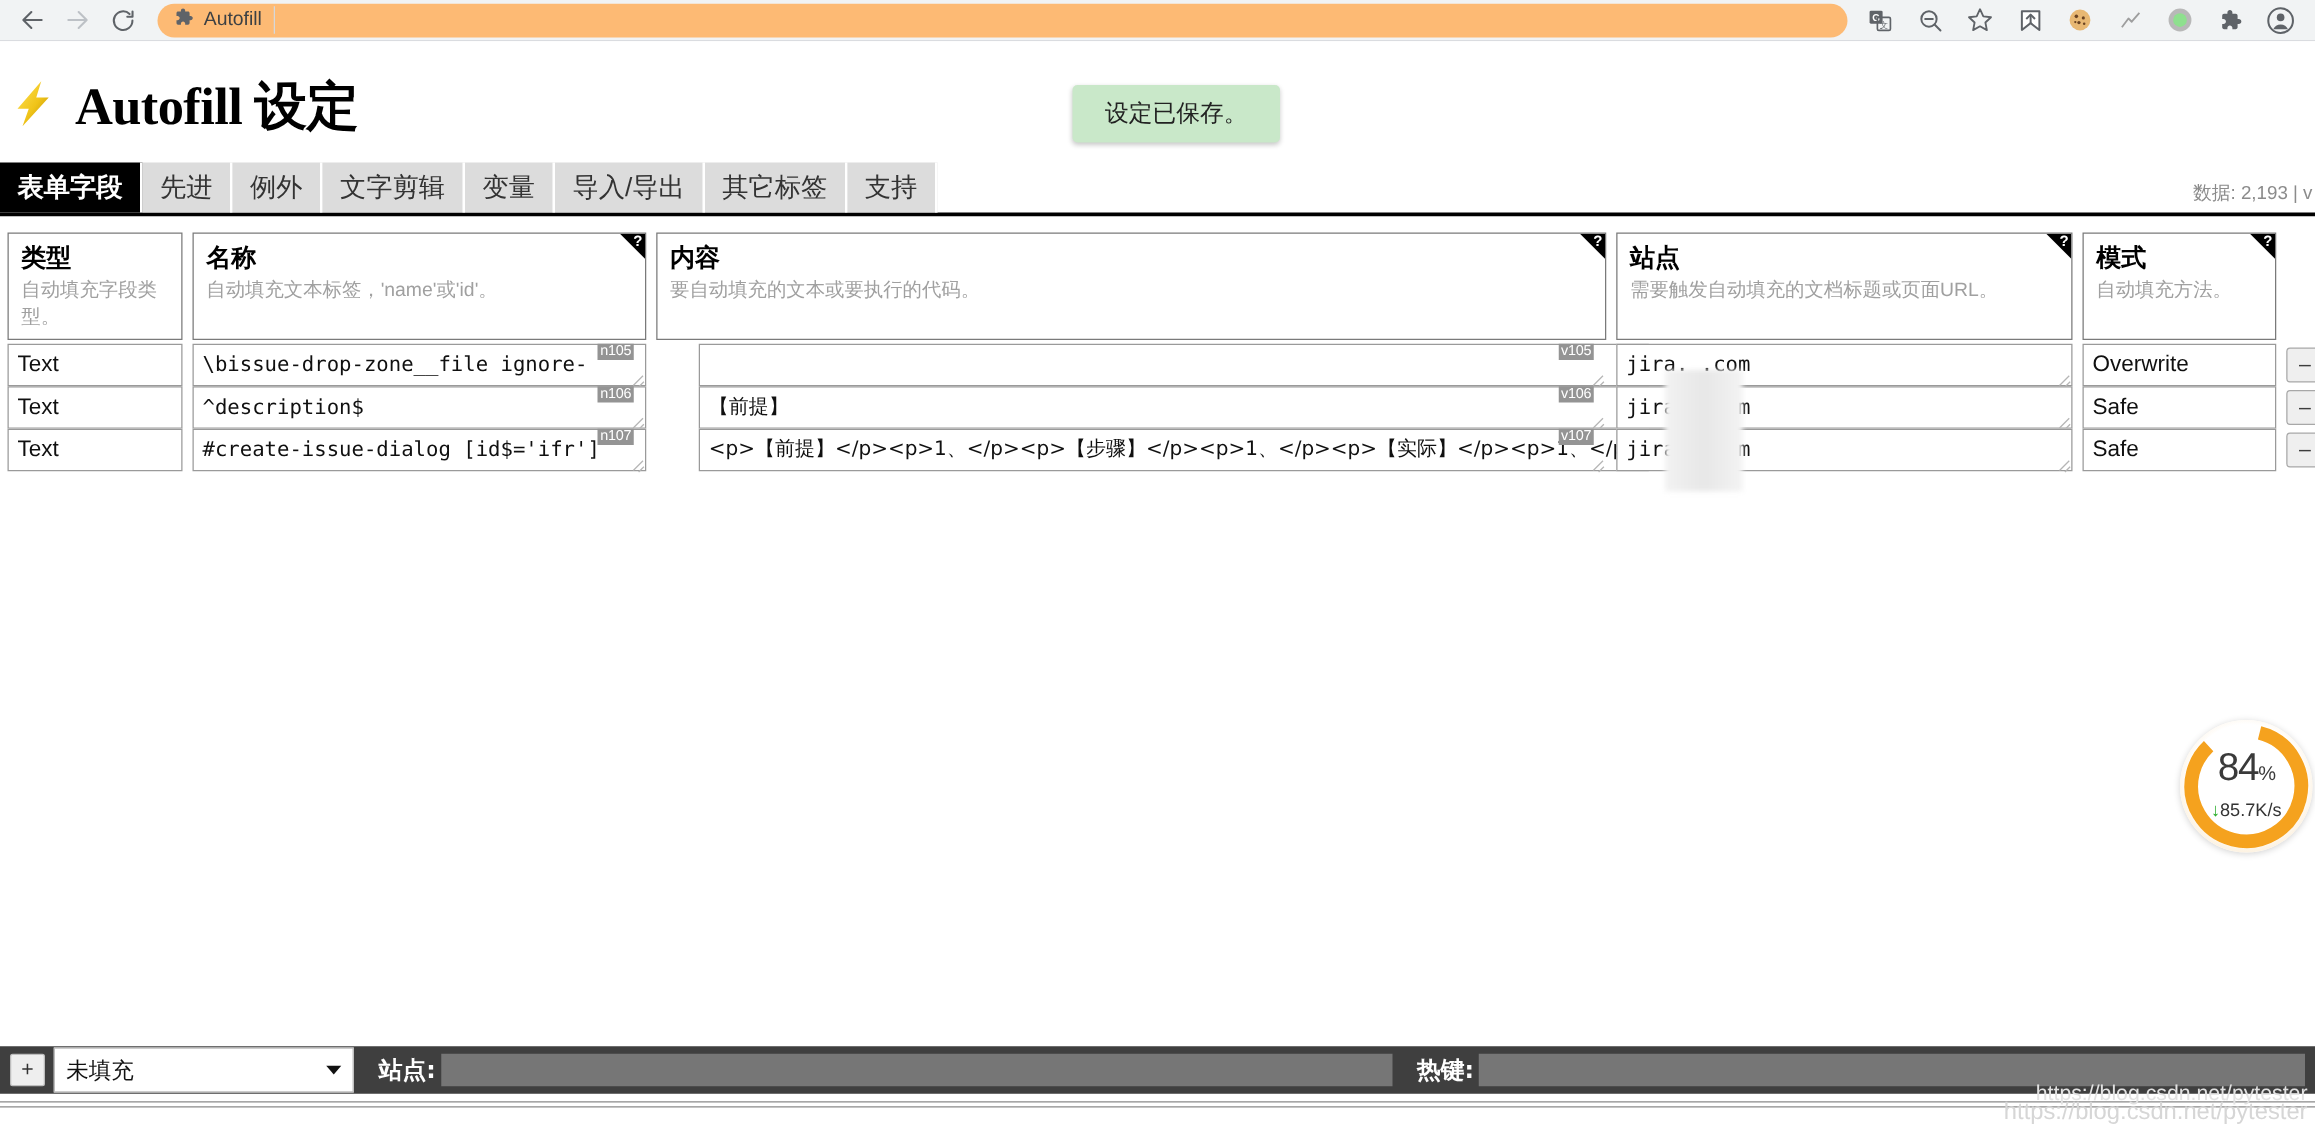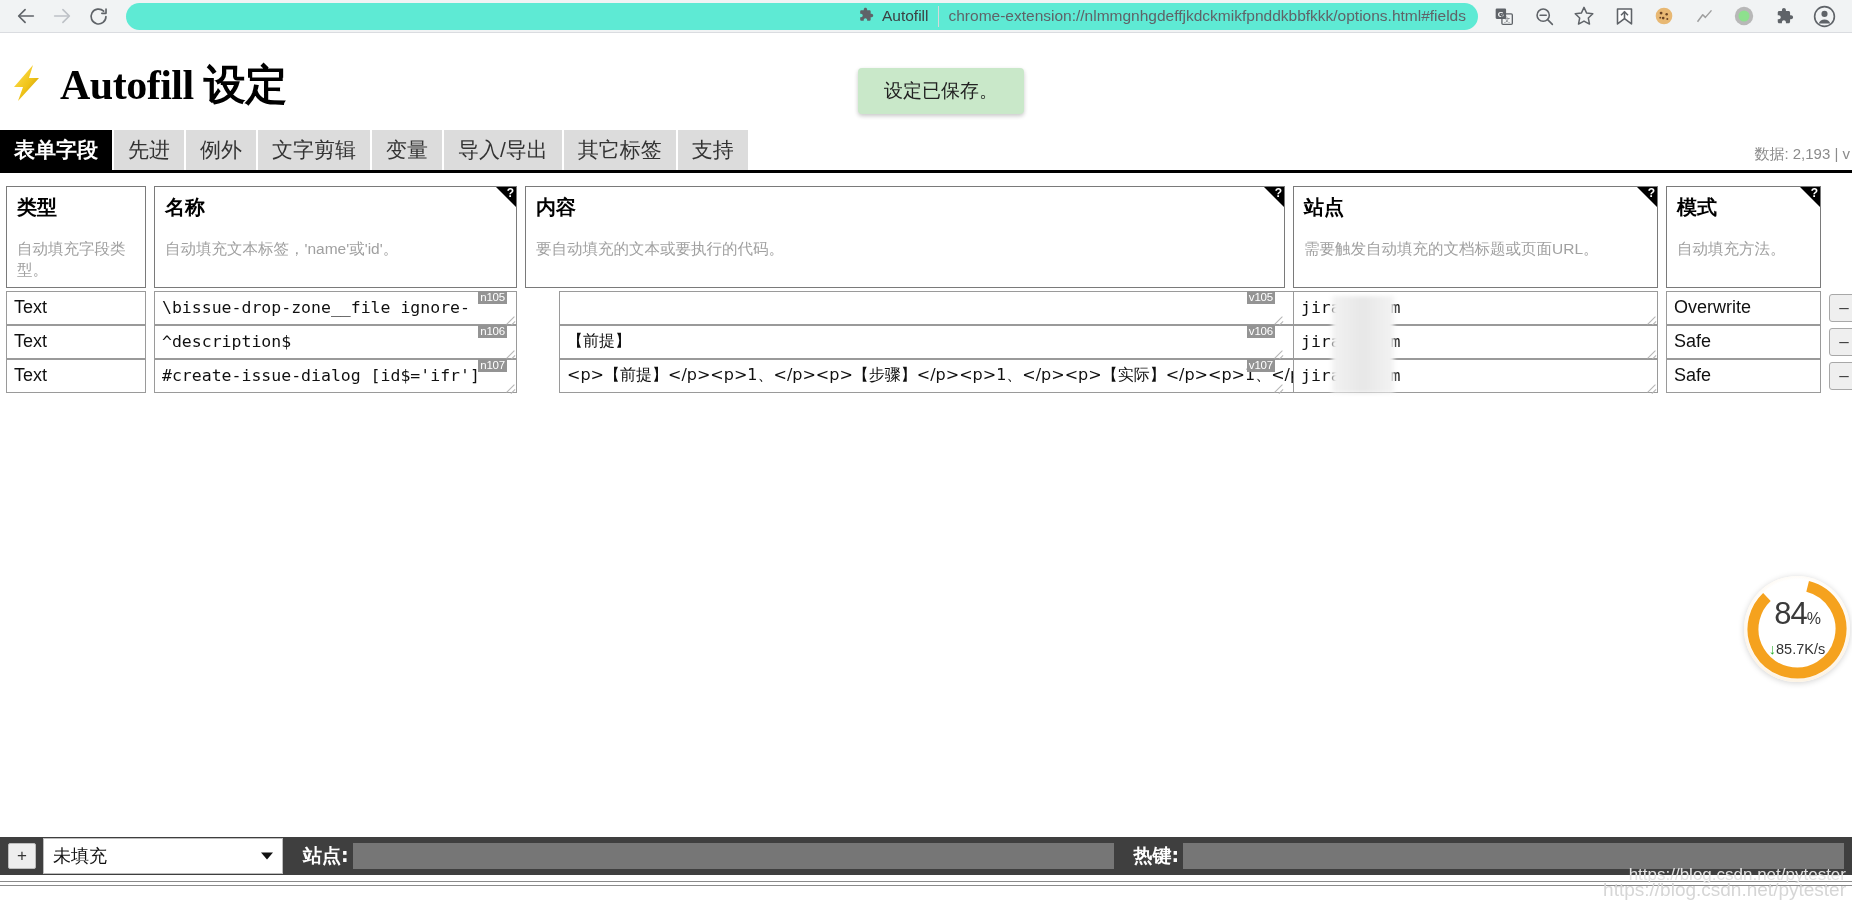--- a/index.html
+++ b/index.html
@@ -26,26 +26,25 @@
     flex: 0 0 auto;
   }
   .nav-btn.disabled { color: #bdc1c6; }
   .nav-btn svg { display: block; }
   #nav-back { margin-left: 8px; }
 
   #omnibox {
     flex: 1 1 auto;
     height: 27px;
     margin: 0 6px 0 10px;
-    background: #5eead4;
+    background: #fdba74;
     border-radius: 14px;
     display: flex; align-items: center;
     padding: 0 12px;
     min-width: 0;
-    justify-content: flex-end;
   }
   #ext-chip {
     display: flex; align-items: center;
     flex: 0 0 auto;
     padding-right: 9px;
     border-right: 1px solid #d6d8da;
     margin-right: 10px;
   }
   #ext-chip .puzzle { margin-right: 8px; display:block; }
   #ext-name {
@@ -138,21 +137,21 @@
     position: relative;
     border: 1px solid #7a7a7a;
     background: #fff;
     padding: 8px 10px 6px 10px;
     min-height: 78px;
     overflow: hidden;
   }
   .th-title {
     font-size: 20px; font-weight: bold; color: #000;
     line-height: 1.25;
-    margin-bottom: 19px;
+    margin-bottom: 3px;
   }
   .th-desc {
     font-size: 15.5px; color: #a0a0a0;
     line-height: 1.35;
   }
   .th .corner {
     position: absolute; top: 0; right: 0;
     width: 0; height: 0;
     border-top: 20px solid #000;
     border-left: 20px solid transparent;
@@ -379,21 +378,20 @@
 
   <div id="omnibox">
     <div id="ext-chip">
       <span class="puzzle">
         <svg width="17" height="17" viewBox="0 0 24 24" fill="#5f6368">
             <path d="M20.5 11h-1.2V7.8c0-1-.8-1.8-1.8-1.8h-3.2V4.8c0-1.3-1.1-2.3-2.4-2.3S9.5 3.5 9.5 4.8V6H6.3c-1 0-1.8.8-1.8 1.8V11h1.2c1.3 0 2.4 1.1 2.4 2.4S7 15.8 5.7 15.8H4.5V19c0 1 .8 1.8 1.8 1.8h3.2v-1.2c0-1.3 1.1-2.4 2.4-2.4s2.4 1.1 2.4 2.4v1.2h3.2c1 0 1.8-.8 1.8-1.8v-3.2h1.2c1.3 0 2.4-1.1 2.4-2.4S21.8 11 20.5 11z"></path>
           </svg>
       </span>
       <span id="ext-name">Autofill</span>
     </div>
-    <span id="url-text">chrome-extension://nlmmgnhgdeffjkdckmikfpnddkbbfkkk/options.html#fields</span>
   </div>
 
   <div id="toolbar-icons">
     <div class="tb-icon">
       <svg width="20" height="20" viewBox="0 0 24 24">
           <rect x="2" y="3" width="12.5" height="12.5" rx="1.4" fill="#5f6368"></rect>
           <text x="8.2" y="12.6" font-size="9.5" fill="#fff" text-anchor="middle" font-family="Liberation Sans, sans-serif" font-weight="bold">G</text>
           <rect x="9.5" y="9.5" width="12.5" height="12.5" rx="1.4" fill="none" stroke="#5f6368" stroke-width="1.6"></rect>
           <text x="15.7" y="19.3" font-size="8" fill="#5f6368" text-anchor="middle" font-family="Liberation Sans, sans-serif">文</text>
         </svg>

